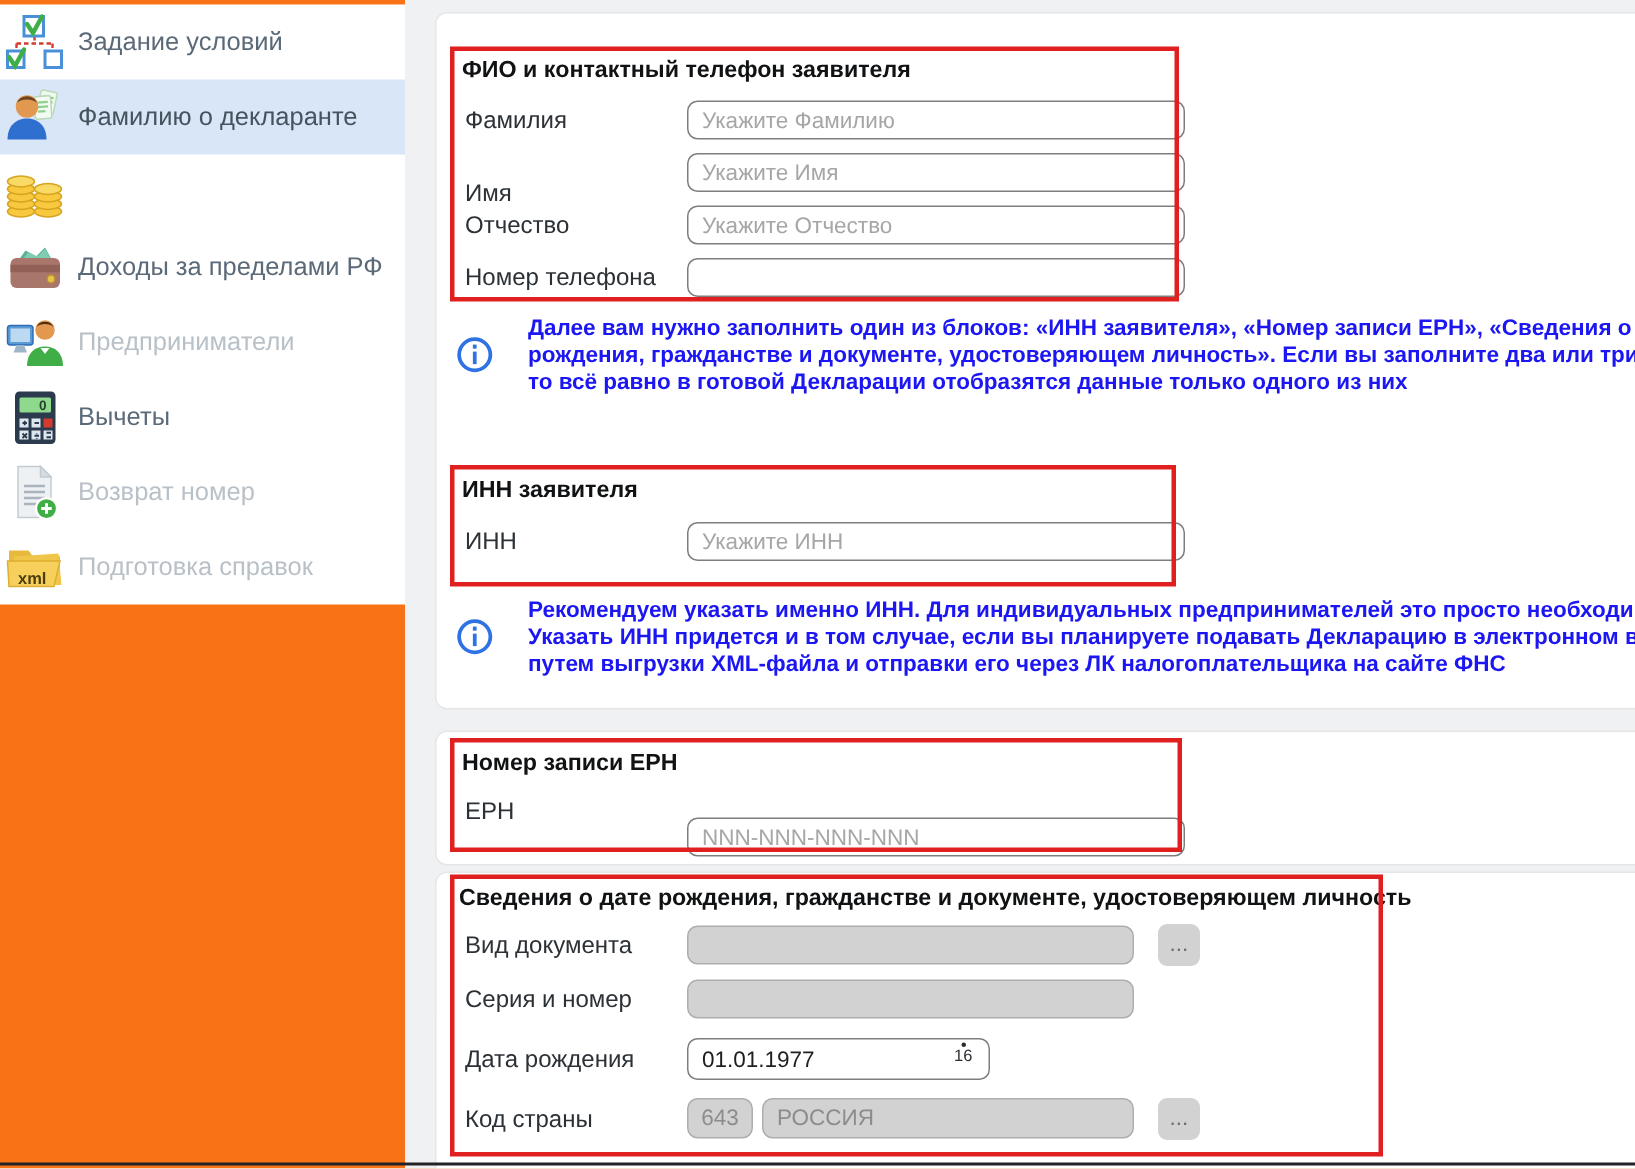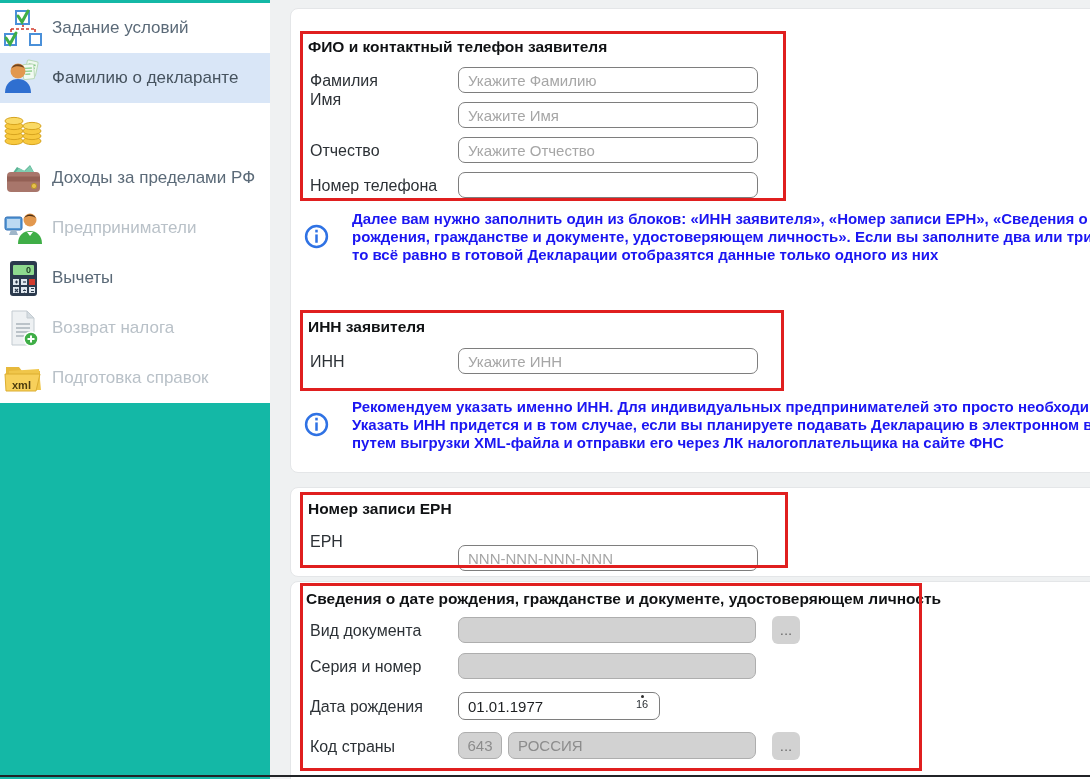--- a/index.html
+++ b/index.html
@@ -1,18 +1,18 @@
 <!DOCTYPE html>
 <html><head>
 <meta charset="utf-8">
 <style>
   html,body{margin:0;padding:0;}
   body{width:1090px;height:779px;overflow:hidden;background:#fff;}
   *{box-sizing:border-box;}
-  #app{position:relative;width:1090px;height:779px;background:#14b8a6;
+  #app{position:relative;width:1090px;height:779px;background:#f97316;
        font-family:"Liberation Sans",sans-serif;overflow:hidden;padding-left:16px;}
 
   
   .sidebar{position:absolute;left:0;top:3px;width:270px;background:#fff;z-index:2;}
   .nav-item{display:flex;align-items:center;height:50px;gap:8px;padding-left:2px;
             font-size:17px;color:#5b6a78;cursor:pointer;}
   .nav-item.active{background:#d9e6f7;color:#46535f;}
   .nav-item.disabled{color:#b9c1c8;cursor:default;}
   .nav-icon{width:42px;height:42px;flex:0 0 42px;display:flex;align-items:center;justify-content:center;}
   svg text{font-family:"Liberation Sans",sans-serif;}
@@ -25,21 +25,21 @@
   #card3{left:290px;top:581px;width:840px;height:206px;}
 
   .redbox{position:absolute;border:3px solid #e01f1f;pointer-events:none;z-index:6;background:transparent;}
   #redbox-fio{left:300px;top:31px;width:486px;height:170px;}
   #redbox-inn{left:300px;top:310px;width:484px;height:81px;}
   #redbox-ern{left:300px;top:492px;width:488px;height:76px;}
   #redbox-personal{left:300px;top:583px;width:622px;height:188px;}
 
   .sec-title{position:absolute;font-size:15.5px;font-weight:bold;color:#101214;white-space:nowrap;z-index:3;}
   .flabel{position:absolute;font-size:16px;color:#2c3136;white-space:nowrap;z-index:3;}
-  .tbox{position:absolute;height:26px;width:300px;border:1px solid #7e7e7e;border-radius:7px;
+  .tbox{position:absolute;height:26px;width:332px;border:1px solid #7e7e7e;border-radius:7px;
         background:#fff;font-size:15px;padding:0 9px;color:#1d1f21;z-index:3;
         font-family:"Liberation Sans",sans-serif;}
   .tbox::placeholder{color:#a6a6a6;opacity:1;}
   .tbox:disabled{background:#d2d2d2;border-color:#aeaeae;color:#8c8c8c;}
   .more-btn{position:absolute;width:28px;height:28px;background:#d2d2d2;border:none;border-radius:6px;
             color:#6e6e6e;font-size:15px;line-height:8px;padding:0;z-index:3;cursor:pointer;}
   .note-text{position:absolute;color:#1b16f2;font-weight:bold;font-size:15px;line-height:18px;
              white-space:nowrap;z-index:3;}
   .info-badge{position:absolute;z-index:3;}
 
@@ -163,21 +163,21 @@
     <div class="nav-item disabled">
       <span class="nav-icon">
         <svg viewBox="0 0 40 40" width="40" height="40">
           <path d="M9 3 h15 l7 7 v27 H9 z" fill="#eef1f3" stroke="#c3cbd1"></path>
           <path d="M24 3 l7 7 h-7 z" fill="#d6dde2" stroke="#c3cbd1"></path>
           <path d="M13 16 h14 M13 20 h14 M13 24 h14 M13 28 h9" stroke="#aab4bc" stroke-width="1.6"></path>
           <circle cx="28" cy="31" r="7" fill="#3fae47" stroke="#ffffff" stroke-width="1.5"></circle>
           <path d="M24.5 31 h7 M28 27.5 v7" stroke="#ffffff" stroke-width="2"></path>
         </svg>
       </span>
-      <span>Возврат налога</span>
+      <span>Возврат номер</span>
     </div>
 
     <div class="nav-item disabled">
       <span class="nav-icon">
         <svg viewBox="0 0 40 40" width="40" height="40">
           <path d="M3 9 h13 l3 4 h18 v19 H3 z" fill="#e7b93c"></path>
           <path d="M6 13 l30-2 2 21 H6 z" fill="#f0c64a"></path>
           <path d="M2 16 h35 l-4 17 H3 z" fill="#f7d05b" stroke="#dcae31"></path>
           <text x="9" y="31" font-size="11" font-weight="bold" fill="#4d3d0e">xml</text>
         </svg>
@@ -188,21 +188,21 @@
 
   <div class="card" id="card1"></div>
   <div class="card" id="card2"></div>
   <div class="card" id="card3"></div>
 
   <div class="sec-title" style="left:308px;top:38px;">ФИО и контактный телефон заявителя</div>
 
   <div class="flabel" style="left:310px;top:72px;">Фамилия</div>
   <input class="tbox" style="left: 458px; top: 67px;" type="text" placeholder="Укажите Фамилию">
 
-  <div class="flabel" style="left:310px;top:91px;">Имя</div>
+  <div class="flabel" style="left:310px;top:121px;">Имя</div>
   <input class="tbox" style="left: 458px; top: 102px;" type="text" placeholder="Укажите Имя">
 
   <div class="flabel" style="left:310px;top:142px;">Отчество</div>
   <input class="tbox" style="left: 458px; top: 137px;" type="text" placeholder="Укажите Отчество">
 
   <div class="flabel" style="left:310px;top:177px;">Номер телефона</div>
   <input class="tbox" style="left: 458px; top: 172px;" type="text" placeholder="">
 
   <span class="info-badge" style="left:304px;top:224px;">
     <svg viewBox="0 0 24 24" width="25" height="25">

